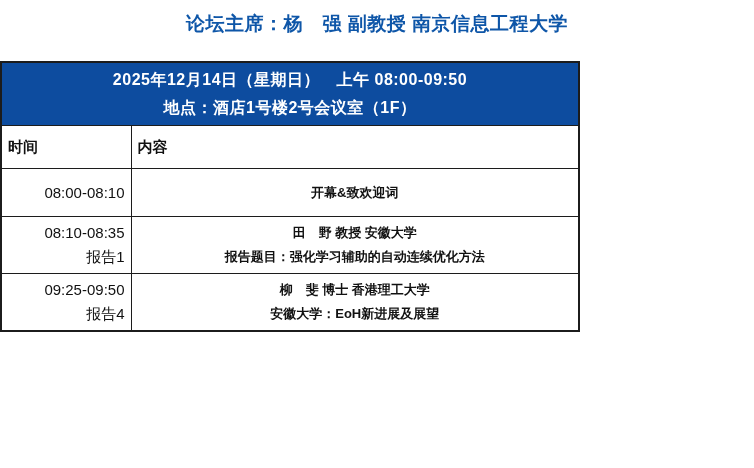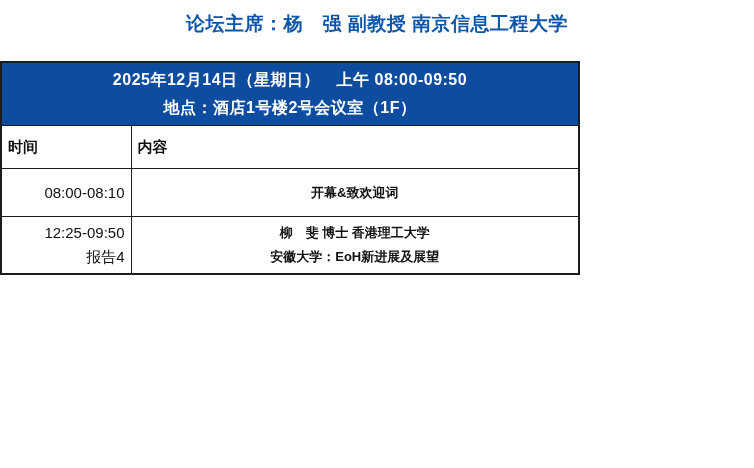--- a/index.html
+++ b/index.html
@@ -96,26 +96,36 @@
     <td class="time-cell">
       <div>08:00-08:10</div>
       <div></div>
     </td>
     <td class="content-cell">
       <div>开幕&amp;致欢迎词</div>
       <div></div>
     </td>
   </tr>
 
+  <tr>
+    <td class="time-cell">
+      <div>08:10-08:35</div>
+      <div>报告1</div>
+    </td>
+    <td class="content-cell">
+      <div>田　野 教授 安徽大学</div>
+      <div>报告题目：强化学习辅助的自动连续优化方法</div>
+    </td>
+  </tr>
 
 
 
   <tr>
     <td class="time-cell">
-      <div>12:25-09:50</div>
+      <div>09:25-09:50</div>
       <div>报告4</div>
     </td>
     <td class="content-cell">
       <div>柳　斐 博士 香港理工大学</div>
       <div>安徽大学：EoH新进展及展望</div>
     </td>
   </tr>
 </tbody>
 </table>
 

